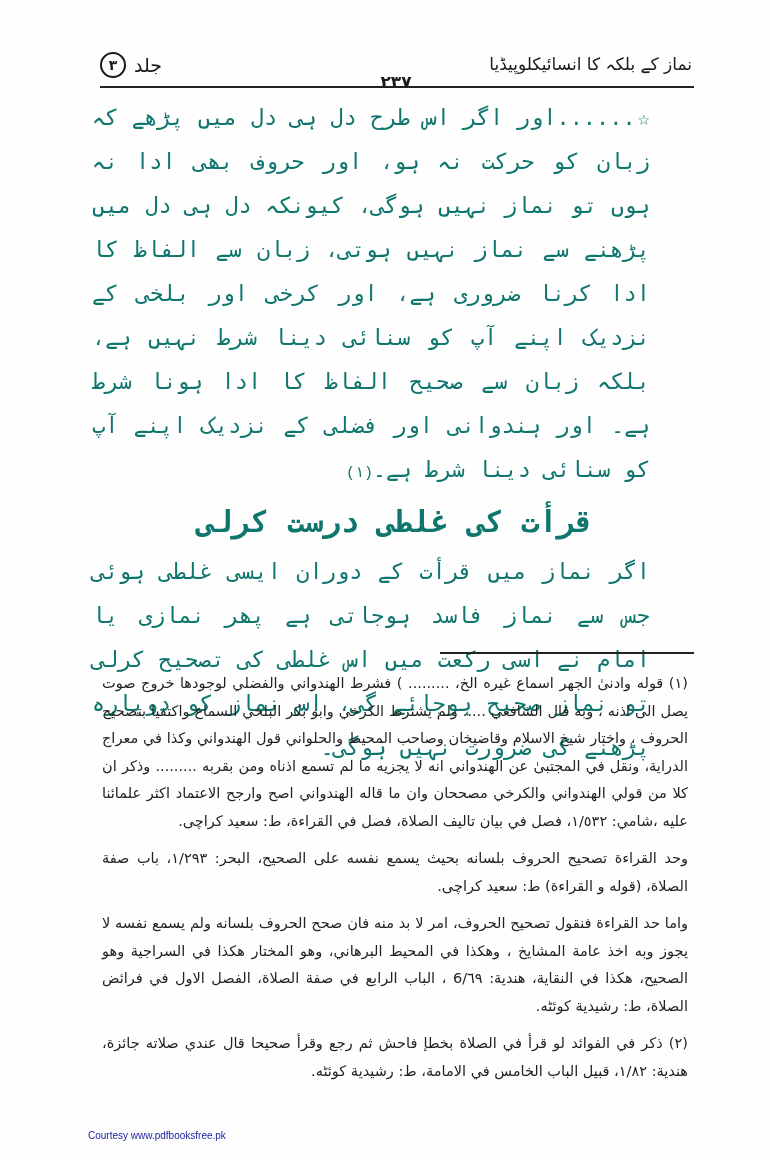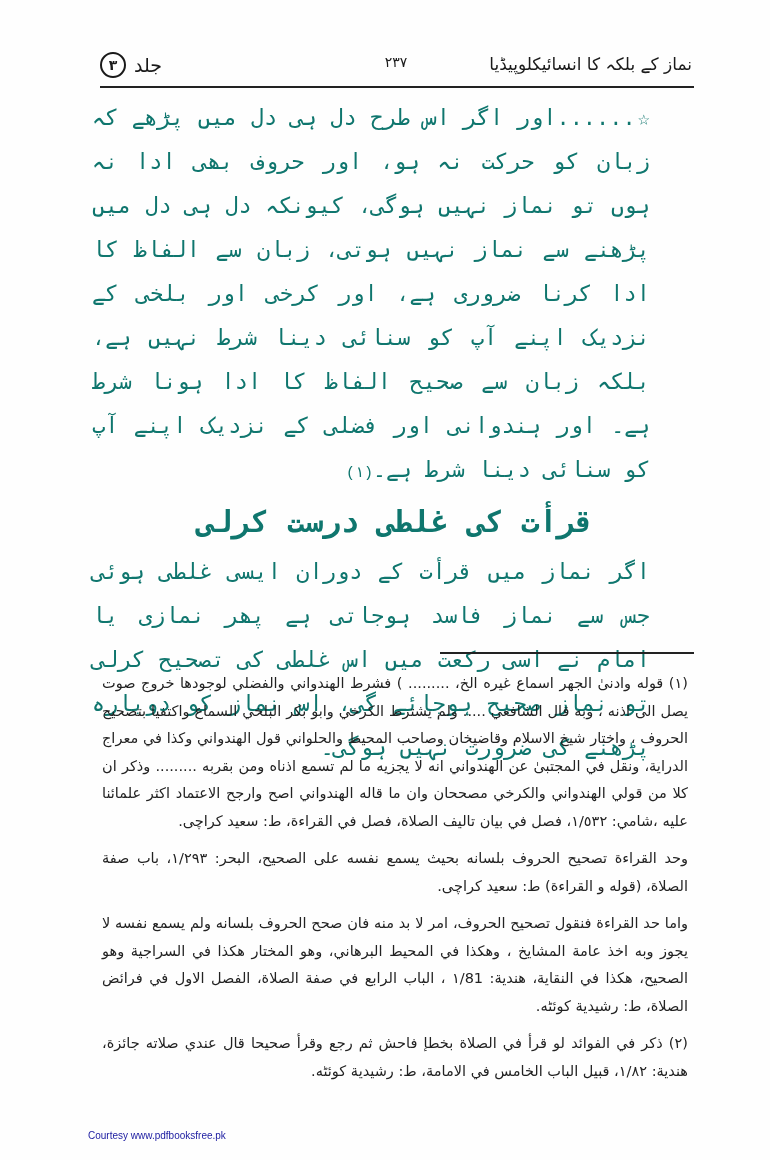--- a/index.html
+++ b/index.html
@@ -36,23 +36,23 @@
       top: 2px;
       font-size: 17px;
       font-family: "DejaVu Sans", sans-serif;
       color: #1a1a1a;
       white-space: nowrap;
     }
     .rh-page-number {
       position: absolute;
       left: 50%;
       transform: translateX(-50%);
-      top: 2px;
-      font-size: 14px;
-      font-weight: normal;
+      top: 20px;
+      font-size: 17px;
+      font-weight: bold;
       color: #1a1a1a;
       direction: rtl;
     }
     .rh-volume {
       position: absolute;
       left: 0;
       top: 0;
       font-size: 19px;
       white-space: nowrap;
       direction: rtl;
@@ -176,18 +176,18 @@
     </p>
     <p class="section-heading">قرأت کی غلطی درست کرلی</p>
     <p class="para-indent">اگر نماز میں قرأت کے دوران ایسی غلطی ہوئی جس سے نماز فاسد ہوجاتی ہے پھر نمازی یا امام نے اسی رکعت میں اس غلطی کی تصحیح کرلی تو نماز صحیح ہوجائے گی، اس نماز کو دوبارہ پڑھنے کی ضرورت نہیں ہوگی۔</p>
   </div>
 
   <div class="footnote-rule"></div>
 
   <div class="footnotes">
     <p>(۱) قوله وادنیٰ الجهر اسماع غيره الخ، ......... ) فشرط الهندواني والفضلي لوجودها خروج صوت يصل الى اذنه ، وبه قال الشافعي ..... ولم يشترط الكرخي وابو بكر البلخي السماع واكتفيا بتصحيح الحروف ، واختار شيخ الاسلام وقاضيخان وصاحب المحيط والحلواني قول الهندواني وكذا في معراج الدراية، ونقل في المجتبیٰ عن الهندواني انه لا يجزيه ما لم تسمع اذناه ومن بقربه ......... وذكر ان كلا من قولي الهندواني والكرخي مصححان وان ما قاله الهندواني اصح وارجح الاعتماد اكثر علمائنا عليه ،شامي: ١/٥٣٢، فصل في بيان تاليف الصلاة، فصل في القراءة، ط: سعيد كراچی.</p>
     <p>وحد القراءة تصحيح الحروف بلسانه بحيث يسمع نفسه على الصحيح، البحر: ١/٢٩٣، باب صفة الصلاة، (قوله و القراءة) ط: سعيد كراچی.</p>
-    <p>واما حد القراءة فنقول تصحيح الحروف، امر لا بد منه فان صحح الحروف بلسانه ولم يسمع نفسه لا يجوز وبه اخذ عامة المشايخ ، وهكذا في المحيط البرهاني، وهو المختار هكذا في السراجية وهو الصحيح، هكذا في النقاية، هندية: ١/81 ، الباب الرابع في صفة الصلاة، الفصل الاول في فرائض الصلاة، ط: رشيدية كوئٹه.</p>
+    <p>واما حد القراءة فنقول تصحيح الحروف، امر لا بد منه فان صحح الحروف بلسانه ولم يسمع نفسه لا يجوز وبه اخذ عامة المشايخ ، وهكذا في المحيط البرهاني، وهو المختار هكذا في السراجية وهو الصحيح، هكذا في النقاية، هندية: 6/٦٩ ، الباب الرابع في صفة الصلاة، الفصل الاول في فرائض الصلاة، ط: رشيدية كوئٹه.</p>
     <p>(۲) ذكر في الفوائد لو قرأ في الصلاة بخطإ فاحش ثم رجع وقرأ صحيحا قال عندي صلاته جائزة، هندية: ١/٨٢، قبيل الباب الخامس في الامامة، ط: رشيدية كوئٹه.</p>
   </div>
 
   <div class="courtesy">Courtesy www.pdfbooksfree.pk</div>
 </div>
 
 </body></html>

